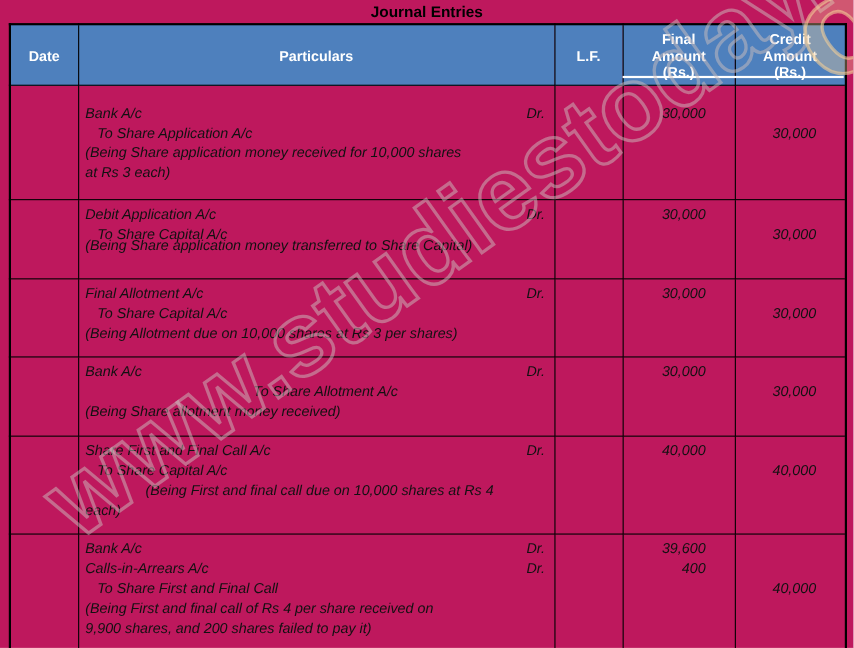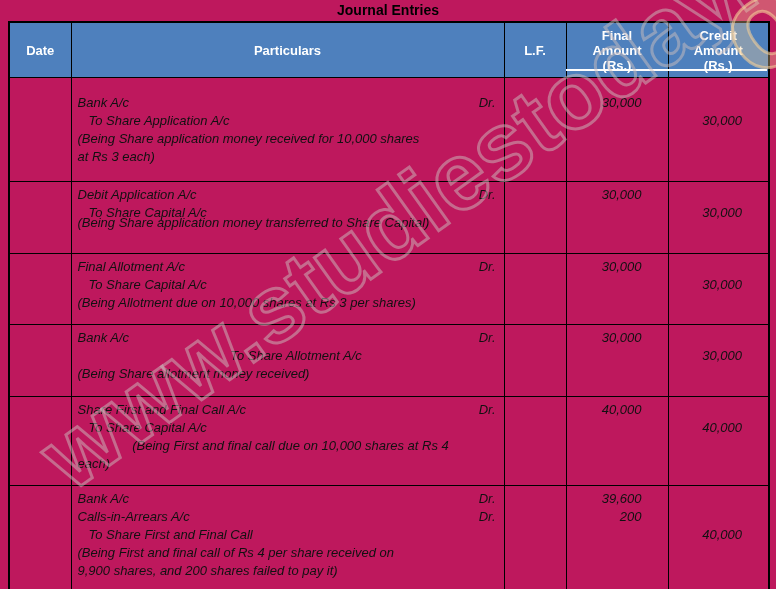--- a/index.html
+++ b/index.html
@@ -208,21 +208,21 @@
                 <div class="pl" style="top: 58px;"><span class="txt">(Being First and final call of Rs 4 per share received on</span></div>
                 <div class="pl" style="top: 76px;"><span class="txt">9,900 shares, and 200 shares failed to pay it)</span></div>
               </div>
             </td>
             <td>
               <div class="cellbox" style="height: 104px;"></div>
             </td>
             <td>
               <div class="cellbox" style="height: 104px;">
                 <span class="amt" style="top: 4px;">39,600</span>
-                <span class="amt" style="top: 22px;">200</span>
+                <span class="amt" style="top: 22px;">400</span>
               </div>
             </td>
             <td>
               <div class="cellbox" style="height: 104px;">
                 <span class="amt" style="top: 40px;">40,000</span>
               </div>
             </td>
           </tr>
         </tbody>
     </table>

